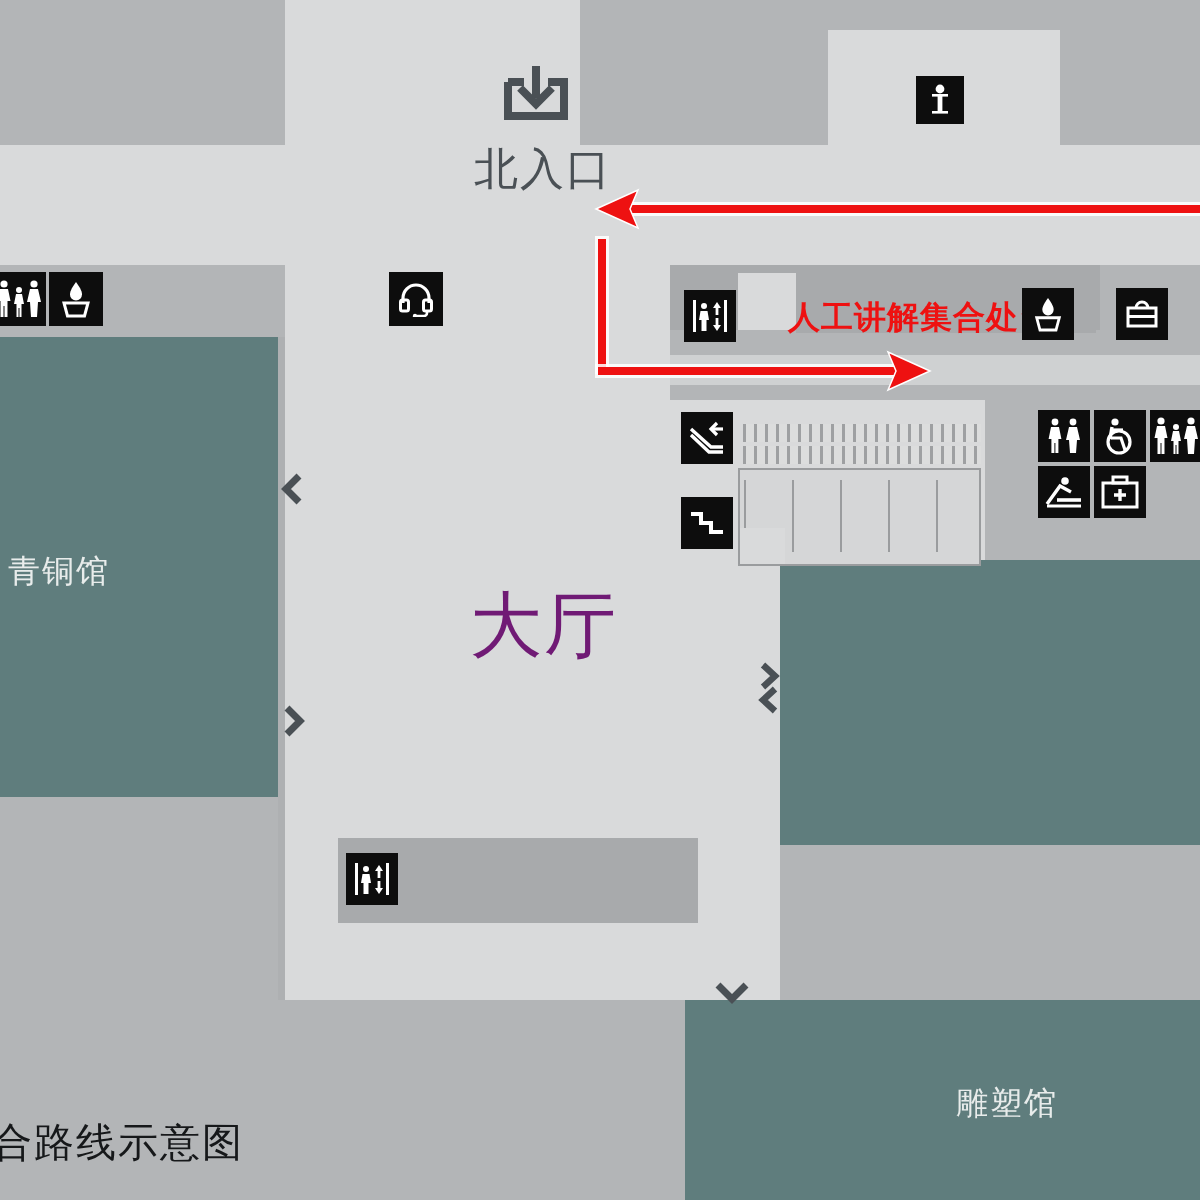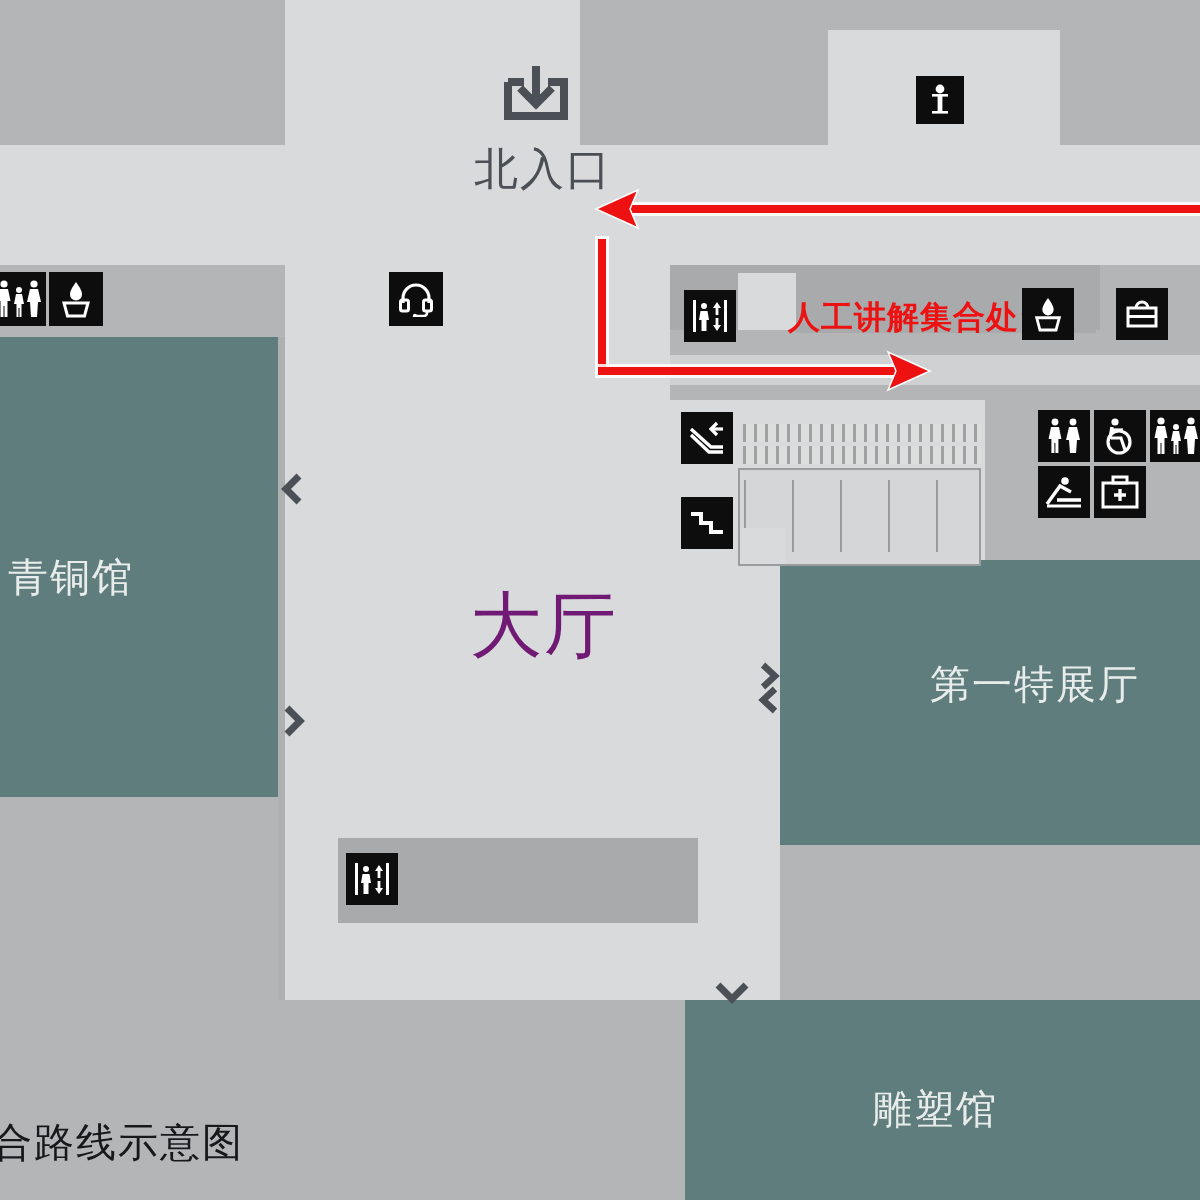--- a/index.html
+++ b/index.html
@@ -22,21 +22,21 @@
   
   .label{
     position:absolute;
     white-space:nowrap;
     font-weight:400;
     letter-spacing:2px;
   }
   .label-hall{color:#701a75;font-size:72px;}
   .label-entrance{color:#4a5055;font-size:44px;}
   .label-desk{color:#2b2f33;font-size:44px;}
-  .label-gallery{color:#e8eceb;font-size:40px;}
+  .label-gallery{color:#e8eceb;font-size:32px;}
   .label-caption{color:#16181a;font-size:40px;}
   .label-route{color:#ee1111;font-size:32px;font-weight:700;letter-spacing:1px;}
 
   
   .ico{
     position:absolute;
     background:#0d0d0d;
     display:flex;align-items:center;justify-content:center;
     box-sizing:border-box;
   }
@@ -295,18 +295,17 @@
       <path d="M19 3 L7 14 L19 25" fill="none" stroke="#4a5055" stroke-width="6.5" stroke-linejoin="miter"></path>
     </svg>
   </div>
   <div class="chev" style="left:714px;top:978px;">
     <svg width="36" height="28" viewBox="0 0 36 28">
       <path d="M4 7 L18 21 L32 7" fill="none" stroke="#4a5055" stroke-width="7" stroke-linejoin="miter"></path>
     </svg>
   </div>
 
   <div class="label label-gallery" style="left:8px;top:550px;">青铜馆</div>
-  <div class="label label-gallery" style="left:930px;top:657px;">第一特展厅</div>
-  <div class="label label-gallery" style="left:872px;top:1082px;">雕塑馆</div>
+  <div class="label label-gallery" style="left:956px;top:1082px;">雕塑馆</div>
 
   <div class="label label-caption" style="left:-8px;top:1115px;">合路线示意图</div>
 
 </div>
 
 </body></html>

